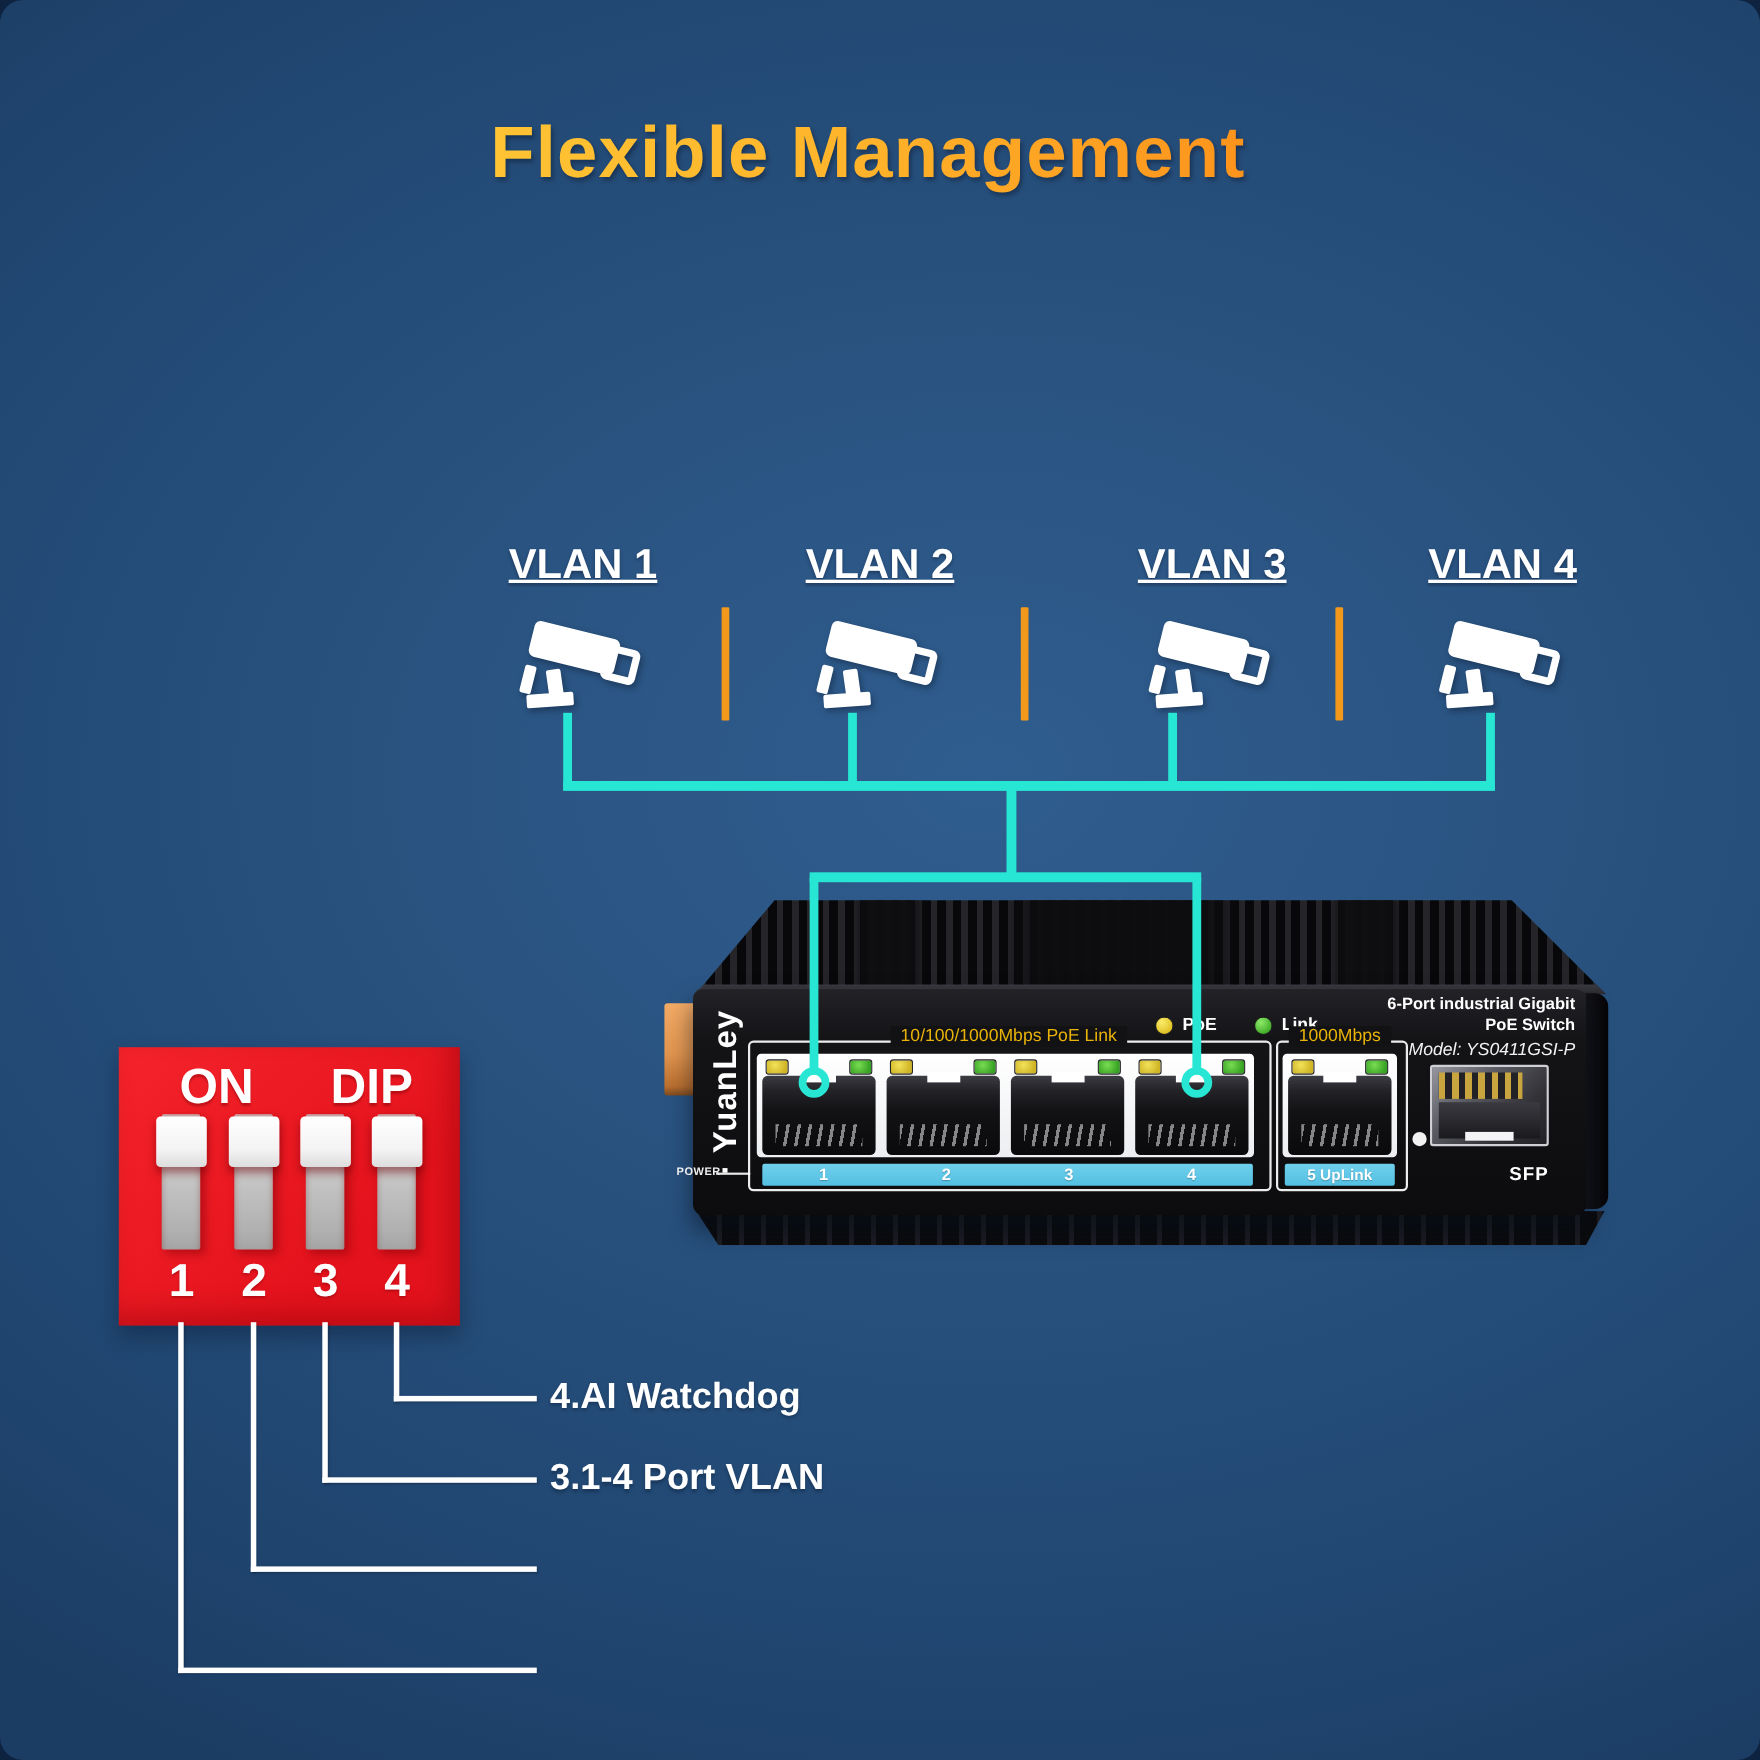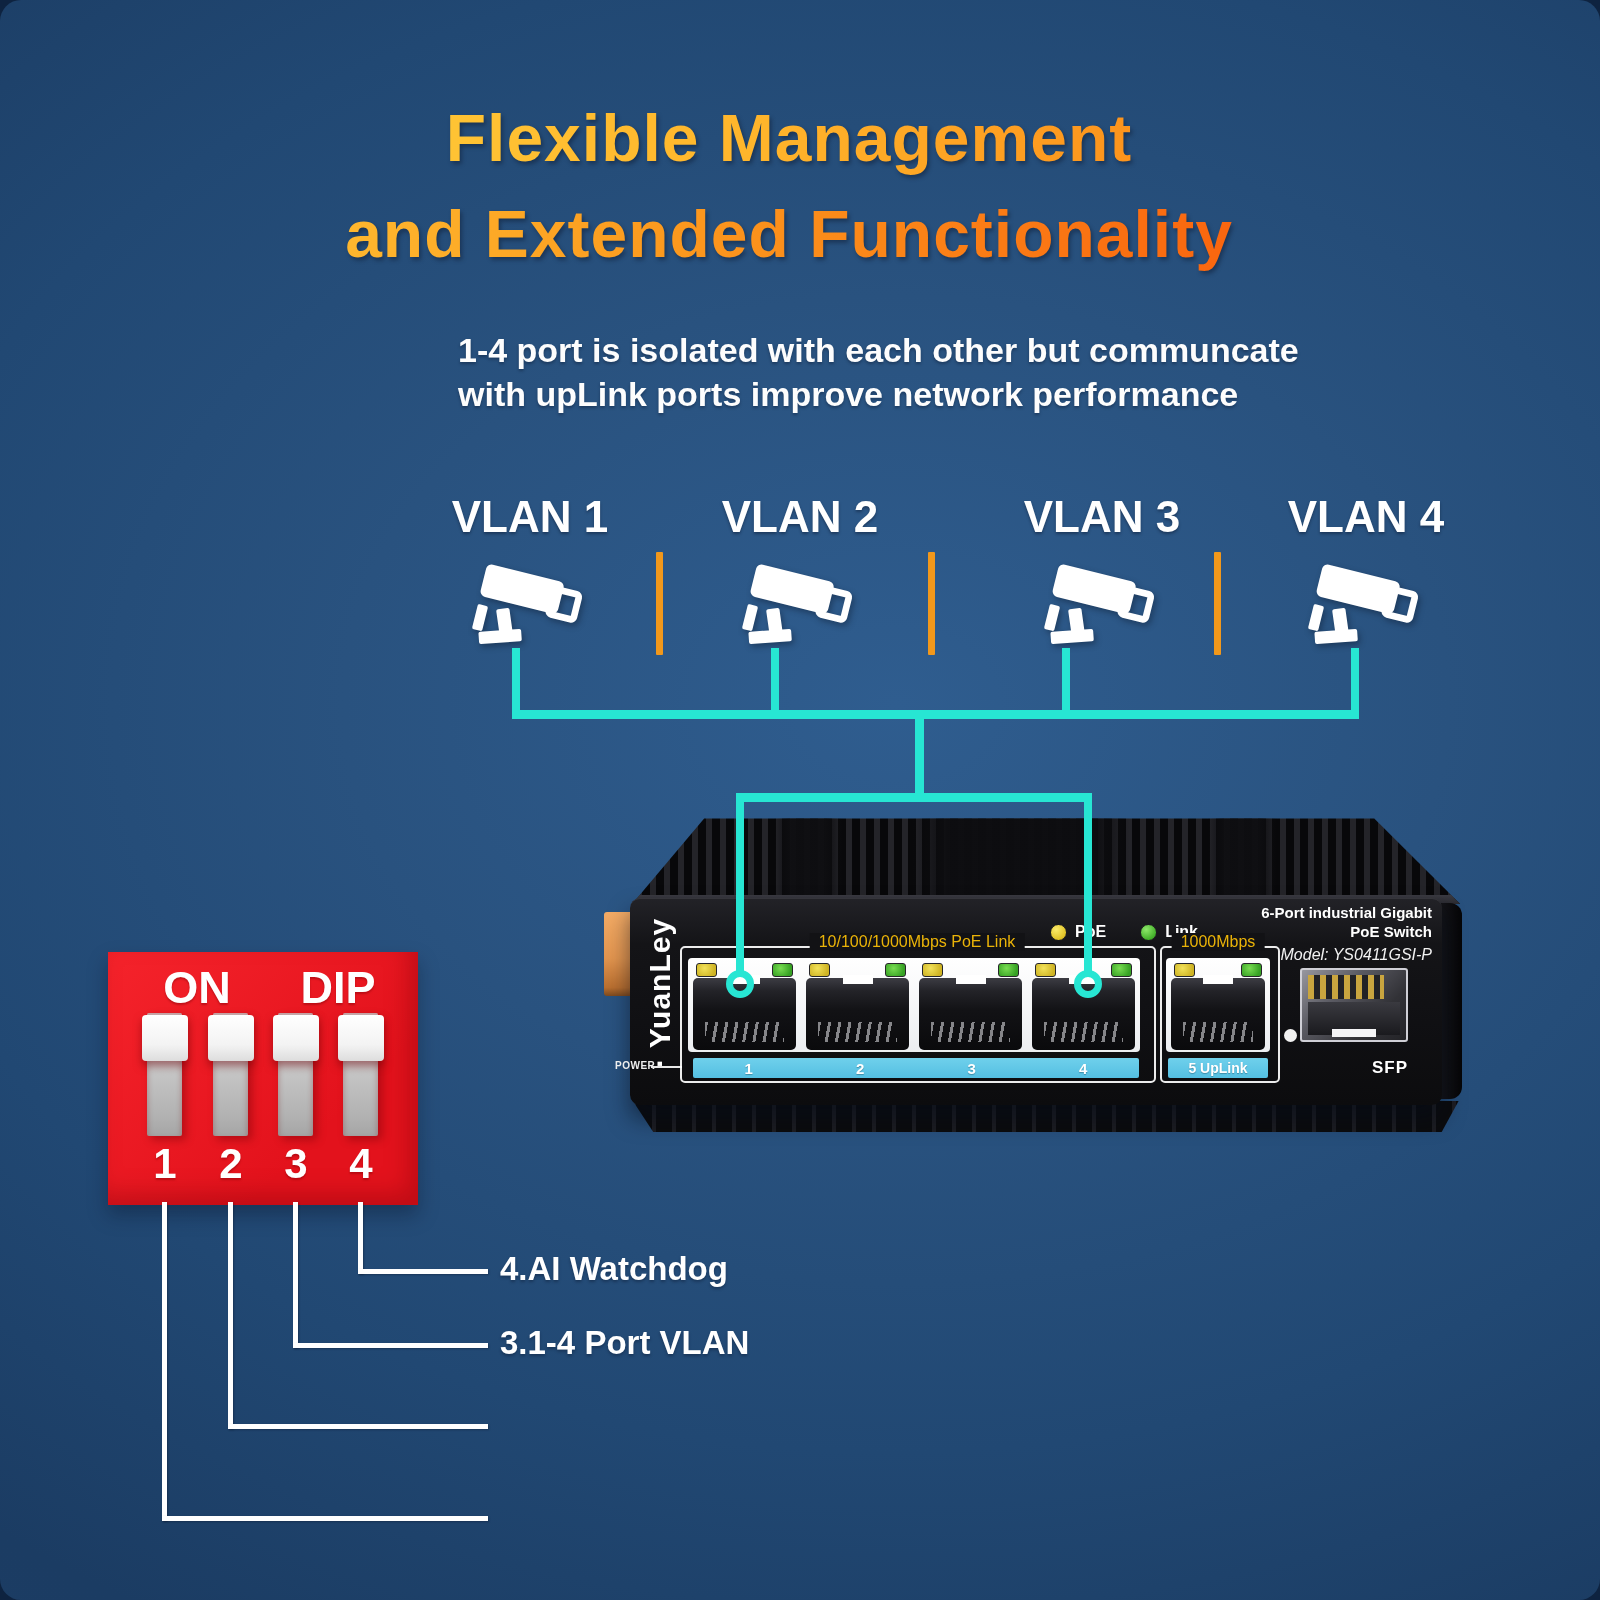--- a/index.html
+++ b/index.html
@@ -20,22 +20,22 @@
     filter:drop-shadow(2px 3px 2px rgba(10,22,44,.45));
   }
   .t1{top:100px;background-image:linear-gradient(90deg,#ffd23d 8%,#ffb52b 48%,#fb7d12 88%);}
   .t2{top:196px;background-image:linear-gradient(90deg,#ffd23d 2%,#fc9a1e 42%,#f9600d 82%,#f5520a 100%);}
 
   
   .subtitle{position:absolute;left:458px;top:328px;font-size:34px;line-height:44px;font-weight:700;
     color:#fdfdfd;text-shadow:0 2px 3px rgba(10,22,44,.4);}
 
   
-  .vlan-label{position:absolute;top:492px;width:220px;text-align:center;font-size:44px;font-weight:700;
-    color:#fff;text-shadow:0 2px 3px rgba(10,22,44,.45);}
+  .vlan-label{position:absolute;top:492px;width:220px;text-align:center;font-size:38px;font-weight:700;
+    color:#fff;text-shadow:0 2px 3px rgba(10,22,44,.45);text-decoration:underline;}
   .cam{position:absolute;top:560px;width:124px;height:95px;filter:drop-shadow(2px 3px 3px rgba(8,18,36,.4));}
   .vsep{position:absolute;top:552px;width:7px;height:103px;background:#f2981b;border-radius:1px;}
 
   
   .cline{position:absolute;background:#27e6d3;}
   .ring{position:absolute;width:28px;height:28px;border:7px solid #27e6d3;border-radius:50%;box-sizing:border-box;background:transparent;}
 
   
   .heatsink{position:absolute;left:600px;top:812px;width:868px;height:92px;
     background:
@@ -128,26 +128,21 @@
           <rect x="89" y="23" width="27" height="27" rx="3" fill="none" stroke="#ffffff" stroke-width="7"></rect>
         </g>
         <rect x="31" y="51" width="14" height="27" rx="2" transform="rotate(-8 38 64)"></rect>
         <rect x="11" y="74" width="45" height="13" rx="2" transform="rotate(-4 33 80)"></rect>
         <rect x="7" y="47" width="11" height="27" rx="2" transform="rotate(14 12 60)"></rect>
       </g>
     </defs>
   </svg>
 
   <div class="title-line t1">Flexible Management</div>
-  <div class="title-line t2">and Extended Functionality</div>
-
-  <div class="subtitle">
-    <div>1-4 port is isolated with each other but communcate</div>
-    <div>with upLink ports improve network performance</div>
-  </div>
+
 
   <div class="vlan-label" style="left:420px">VLAN 1</div>
   <div class="vlan-label" style="left:690px">VLAN 2</div>
   <div class="vlan-label" style="left:992px">VLAN 3</div>
   <div class="vlan-label" style="left:1256px">VLAN 4</div>
 
   <svg class="cam" style="left:468px" viewBox="0 0 130 100">
       <use href="#cam-sym" xlink:href="#cam-sym"></use>
     </svg>
   <svg class="cam" style="left:738px" viewBox="0 0 130 100">

